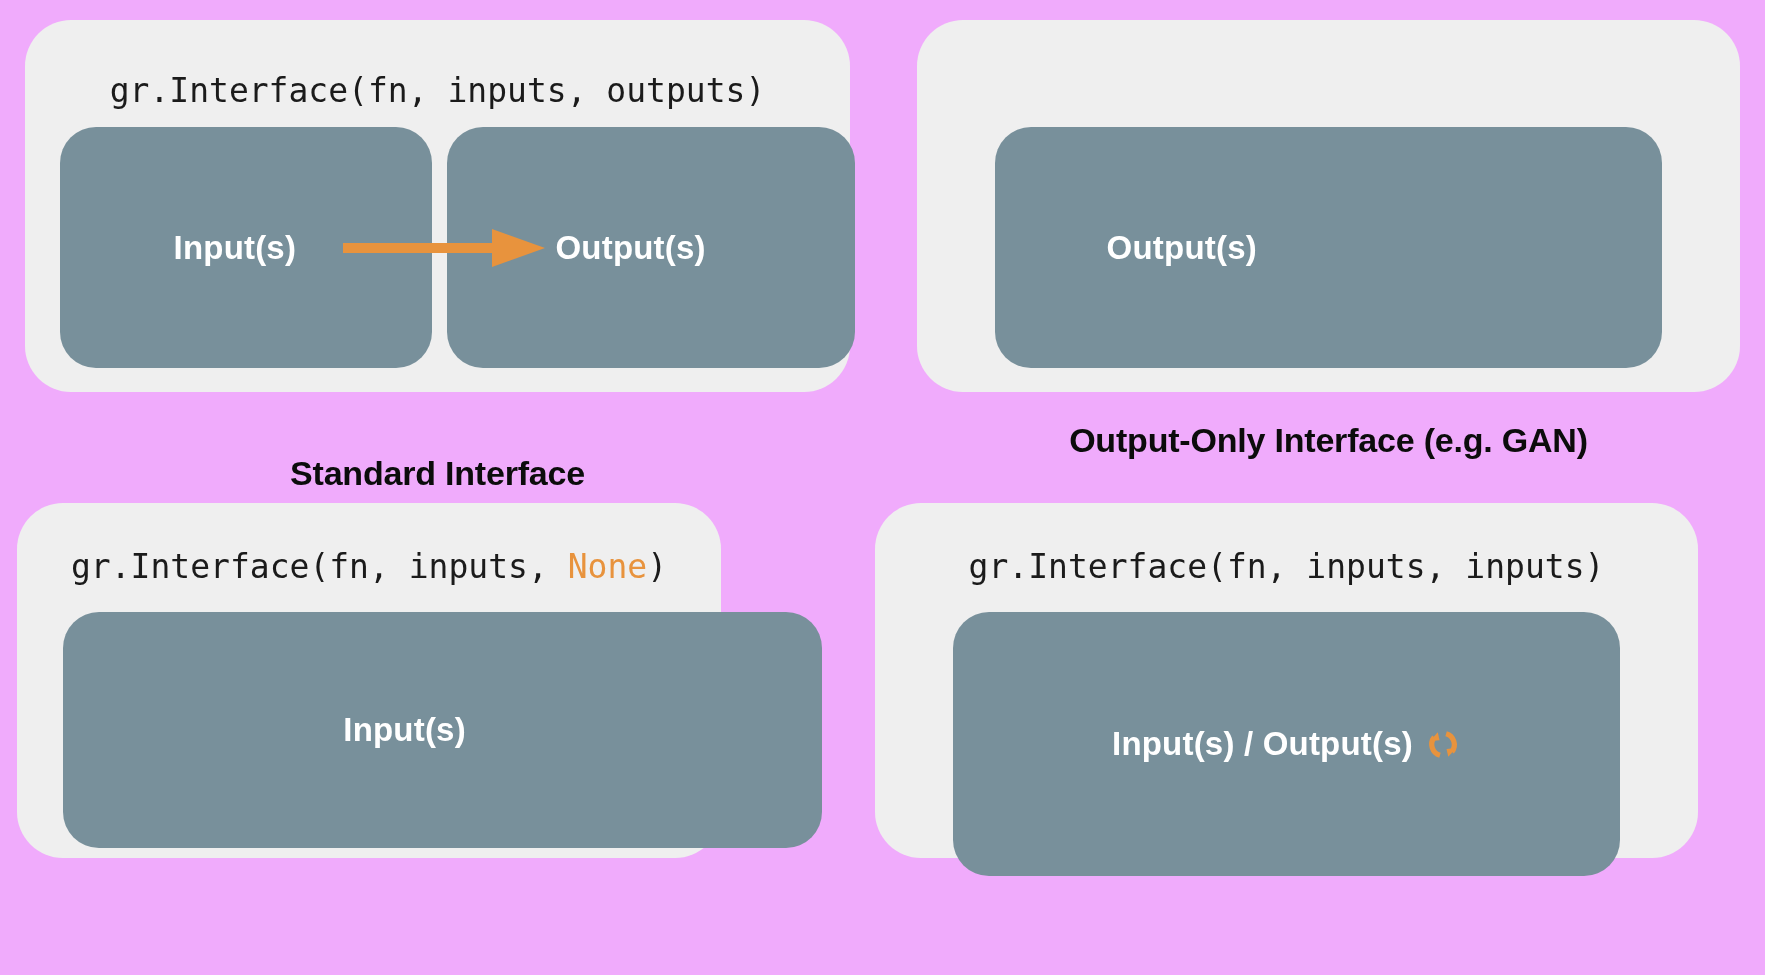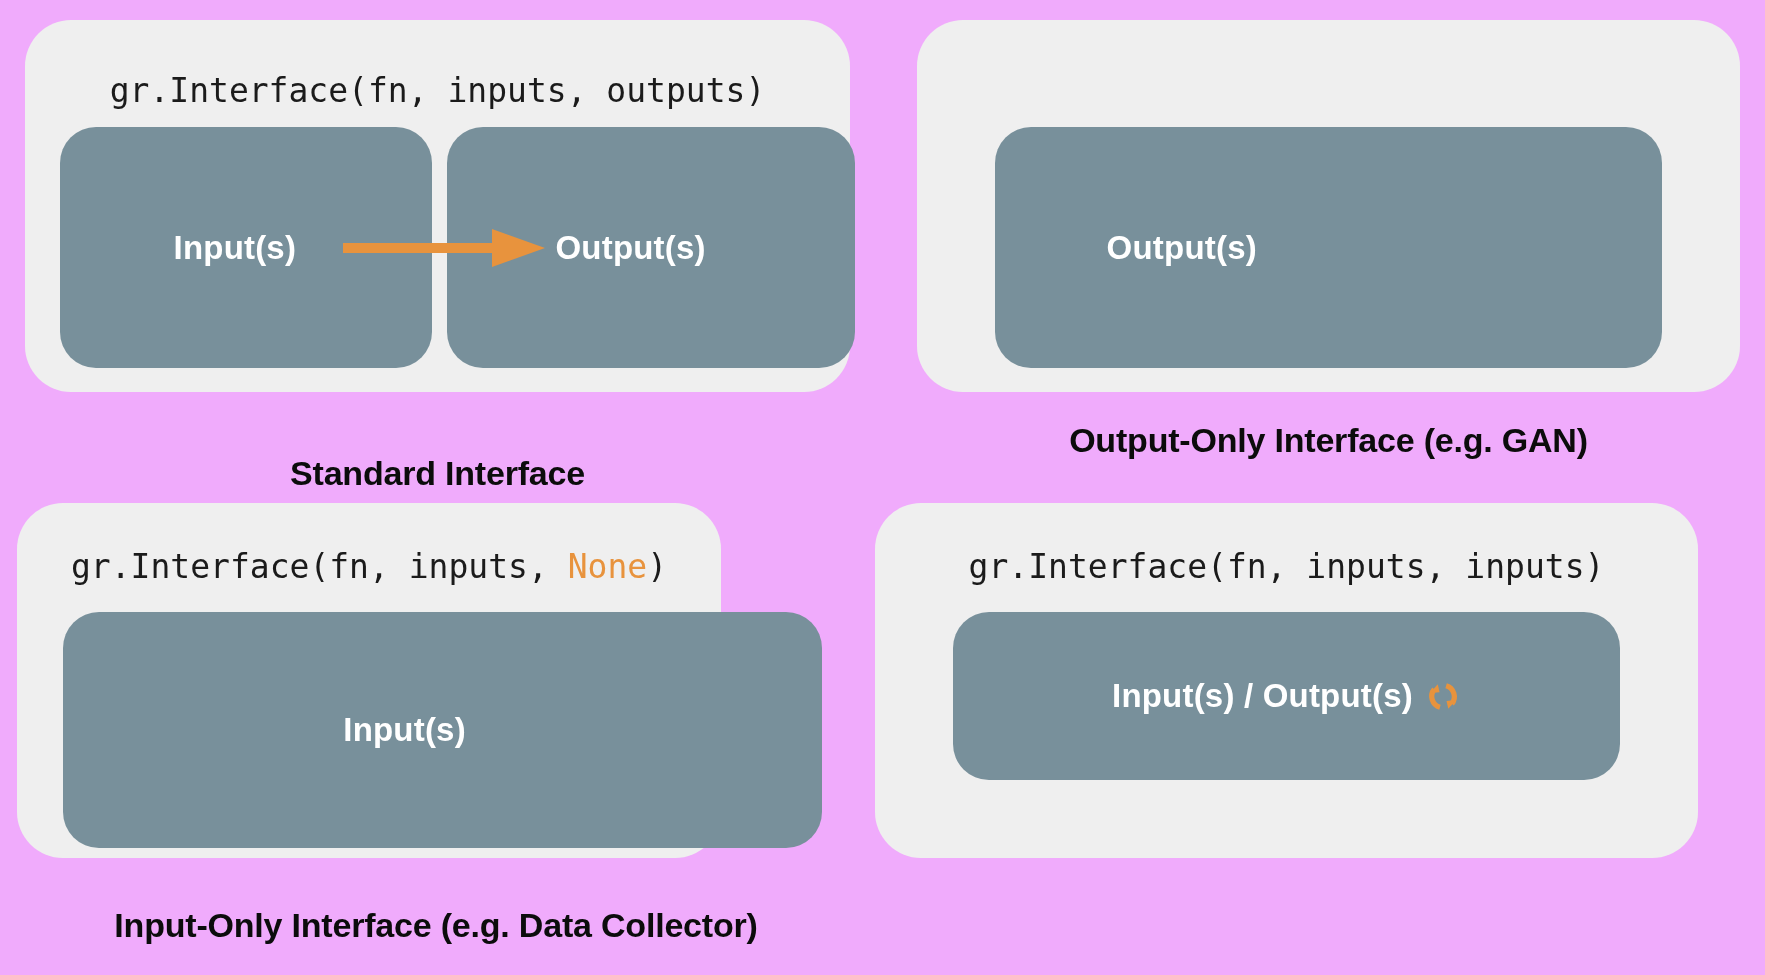--- a/index.html
+++ b/index.html
@@ -25,21 +25,21 @@
   .bottom-row .code-line { top:44px; }
   .code-line .hl { color:#E8933D; }
 
   .box {
     position:absolute; background:#78909B; border-radius:36px;
   }
   .q1 .box-a { left:35px; top:107px; width:372px; height:241px; }
   .q1 .box-b { left:422px; top:107px; width:408px; height:241px; }
   .q2 .box-a { left:78px; right:78px; top:107px; height:241px; }
   .q3 .box-a { left:46px; top:109px; width:759px; height:236px; }
-  .q4 .box-a { left:78px; right:78px; top:109px; height:168px; }
+  .q4 .box-a { left:78px; right:78px; top:109px; height:264px; }
 
   .box-label {
     position:absolute; top:50%; transform:translate(-50%,-50%);
     color:#ffffff; font-size:33px; font-weight:700; white-space:nowrap;
     letter-spacing:0.2px;
   }
   .q1 .box-a .box-label { left:47%; }
   .q1 .box-b .box-label { left:45%; }
   .q2 .box-a .box-label { left:28%; }
   .q3 .box-a .box-label { left:45%; }
@@ -91,21 +91,20 @@
     </div>
   </div>
   <div class="caption c2">Output-Only Interface (e.g. GAN)</div>
 
   <div class="panel q3 bottom-row">
     <div class="code-line"><span>gr.Interface(fn, inputs, </span><span class="hl">None</span><span>)</span></div>
     <div class="box box-a">
       <span class="box-label">Input(s)</span>
     </div>
   </div>
-  <div class="caption c3">Input-Only Interface (e.g. Data Collector)</div>
 
   <div class="panel q4 bottom-row">
     <div class="code-line"><span>gr.Interface(fn, inputs, inputs)</span><span class="hl"></span><span></span></div>
     <div class="box box-a">
       <div class="box-label-row">
         <span>Input(s) / Output(s)</span>
         <span>
           <svg class="refresh-icon-svg" width="35" height="35" viewBox="0 0 40 40" xmlns="http://www.w3.org/2000/svg">
             <g fill="none" stroke="#E8933D" stroke-width="6">
               <path d="M 23.5 7.6 A 13 13 0 0 1 30 28.3"></path>

